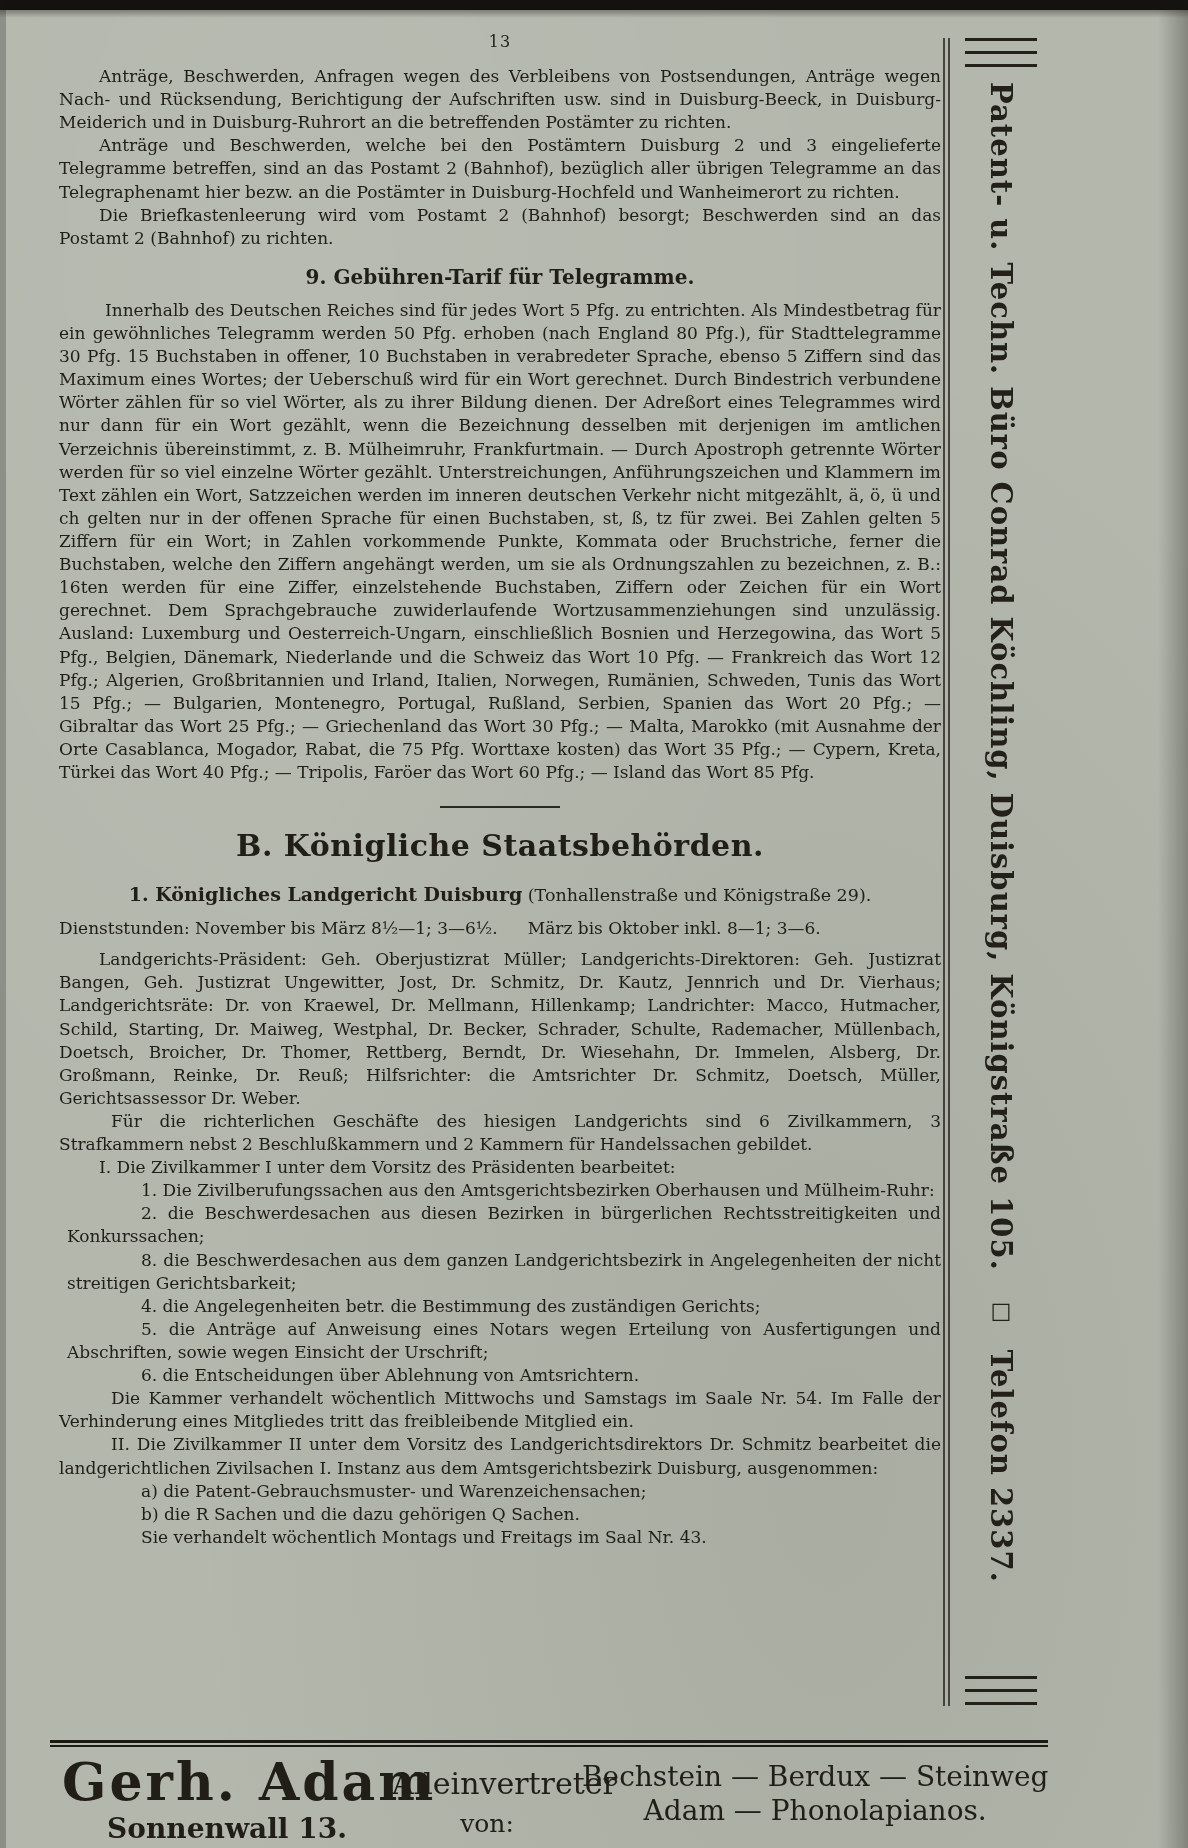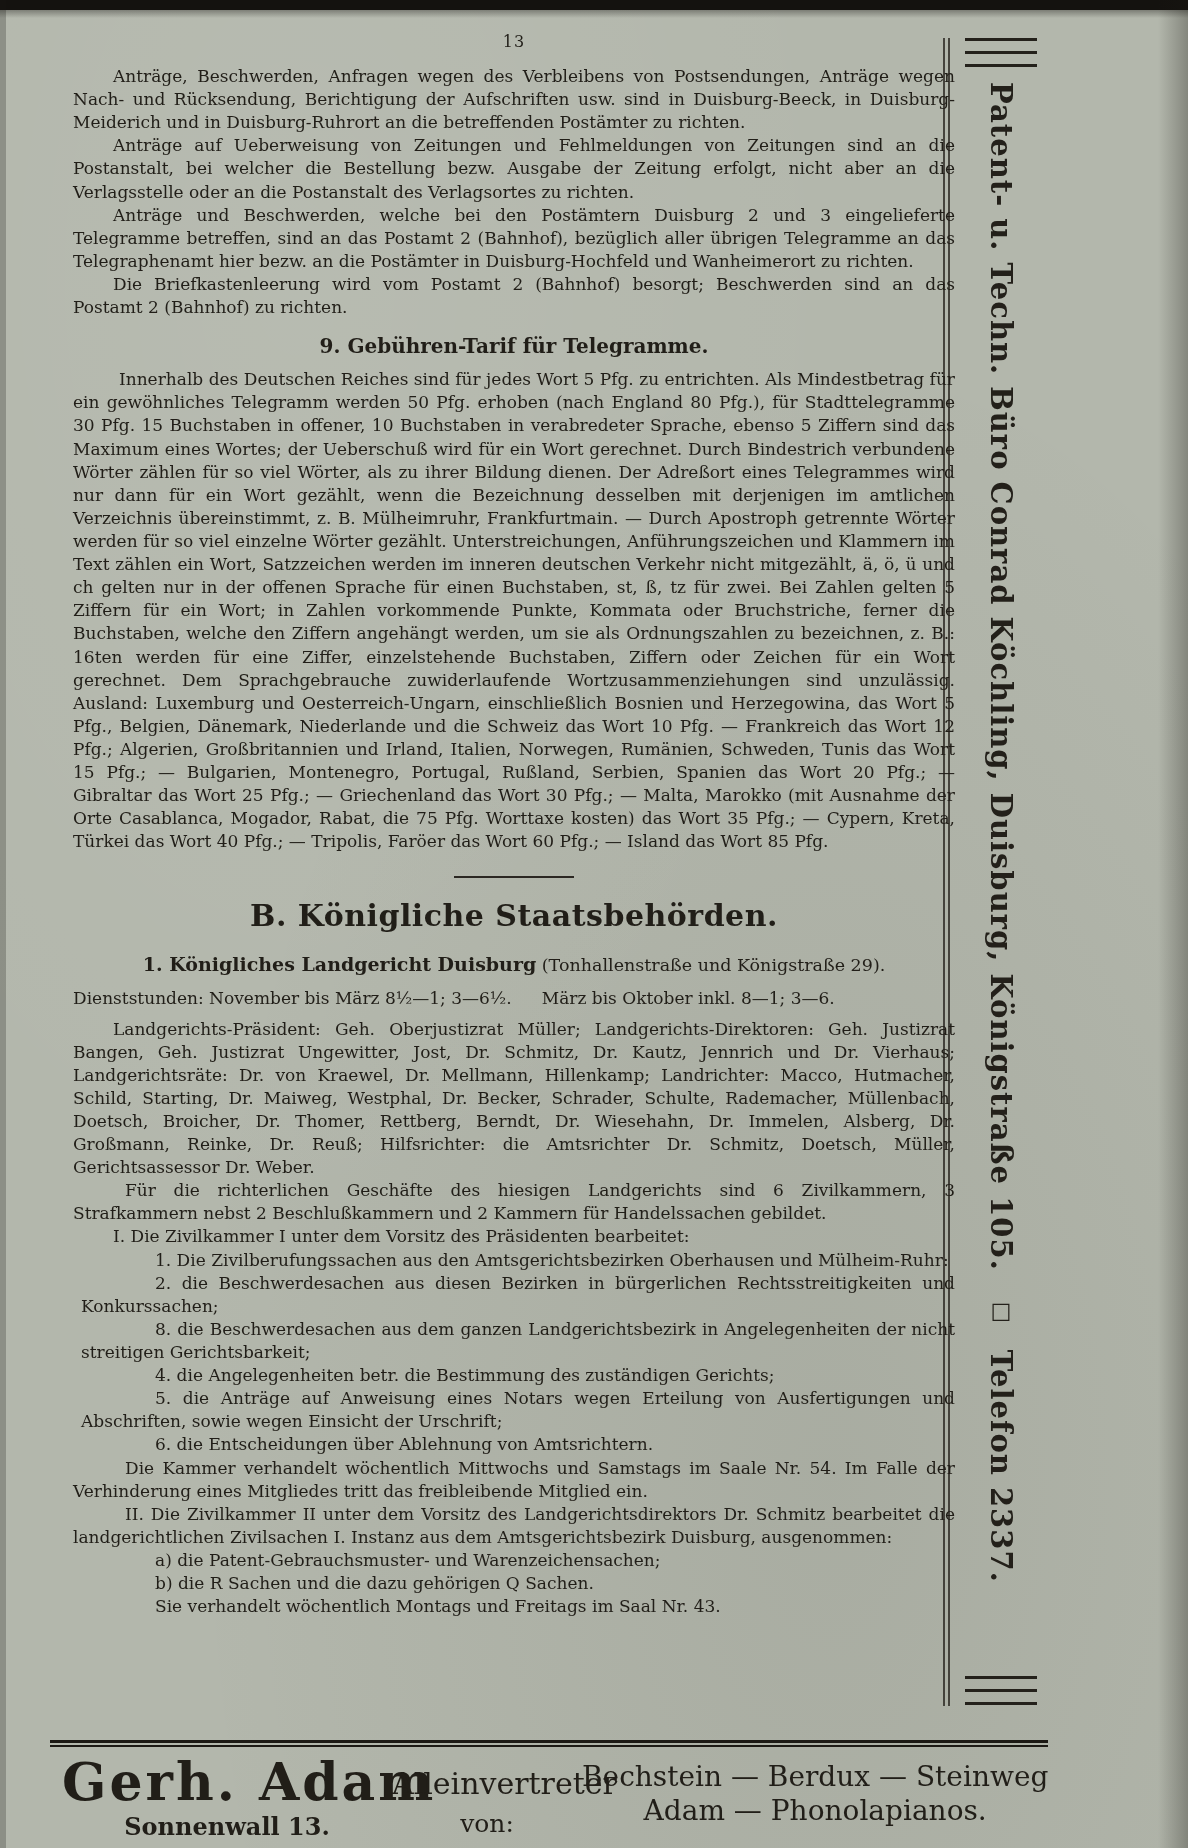--- a/index.html
+++ b/index.html
@@ -20,21 +20,21 @@
       #b3b7ac;
   }
   .scan-top { position: absolute; top: 0; left: 0; width: 100%; height: 10px; background: #14120f; }
   .scan-top::after { content:""; position:absolute; top:10px; left:0; width:100%; height:8px;
     background: linear-gradient(to bottom, rgba(20,18,15,0.35), rgba(20,18,15,0)); }
   .scan-right { position: absolute; top: 0; right: 0; width: 30px; height: 100%;
     background: linear-gradient(to right, rgba(25,23,18,0), rgba(25,23,18,0.30)); }
   .scan-left { position: absolute; top: 0; left: 0; width: 6px; height: 100%; background: rgba(25,23,18,0.25); }
 
   
-  .main { position: absolute; left: 73px; top: 32px; width: 882px; }
+  .main { position: absolute; left: 59px; top: 32px; width: 882px; }
   .pagenum { text-align: center; font-size: 16px; margin-bottom: 14px; letter-spacing: 1px; }
   p.body {
     margin: 0;
     font-size: 17px;
     line-height: 1.36;
     text-align: justify;
     text-indent: 40px;
   }
   p.tariff { text-indent: 46px; }
   .h9 { text-align: center; font-weight: bold; font-size: 20px; margin: 15px 0 10px; }
@@ -76,40 +76,39 @@
 
   
   .footer-rule {
     position: absolute; left: 50px; top: 1740px; width: 998px; height: 7px;
     border-top: 3px solid #1d1a15;
     border-bottom: 2px solid #1d1a15;
   }
   .ad { position: absolute; left: 62px; top: 1756px; width: 980px; display: flex; align-items: flex-start; }
   .ad-left { width: 330px; text-align: center; }
   .ad-name { font-size: 52px; font-weight: bold; letter-spacing: 3px; line-height: 1.0; white-space: nowrap; }
-  .ad-addr { font-size: 24px; font-weight: bold; margin-top: 4px; }
+  .ad-addr { font-size: 28px; font-weight: bold; margin-top: 4px; }
   .ad-mid { width: 190px; text-align: center; padding-top: 10px; }
   .ad-role { font-size: 30px; }
   .ad-von { font-size: 25px; margin-top: 8px; }
   .ad-right { flex: 1; text-align: center; padding-top: 4px; }
   .ad-brand { font-size: 28px; font-weight: normal; line-height: 1.2; white-space: nowrap; }
 </style>
 </head>
 <body>
 
 <div class="page">
   <div class="scan-top"></div>
   <div class="scan-left"></div>
   <div class="scan-right"></div>
 
   <div class="main">
     <div class="pagenum">13</div>
 
     <p class="body">Anträge, Beschwerden, Anfragen wegen des Verbleibens von Postsendungen, Anträge wegen Nach- und Rücksendung, Berichtigung der Aufschriften usw. sind in Duisburg-Beeck, in Duisburg-Meiderich und in Duisburg-Ruhrort an die betreffenden Postämter zu richten.</p>
-    <p class="body">Anträge auf Ueberweisung von Zeitungen und Fehlmeldungen von Zeitungen sind an die Postanstalt, bei welcher die Bestellung bezw. Ausgabe der Zeitung erfolgt, nicht aber an die Verlagsstelle oder an die Postanstalt des Verlagsortes zu richten.</p>
     <p class="body">Anträge und Beschwerden, welche bei den Postämtern Duisburg 2 und 3 eingelieferte Telegramme betreffen, sind an das Postamt 2 (Bahnhof), bezüglich aller übrigen Telegramme an das Telegraphenamt hier bezw. an die Postämter in Duisburg-Hochfeld und Wanheimerort zu richten.</p>
     <p class="body">Die Briefkastenleerung wird vom Postamt 2 (Bahnhof) besorgt; Beschwerden sind an das Postamt 2 (Bahnhof) zu richten.</p>
 
     <h3 class="h9">9. Gebühren-Tarif für Telegramme.</h3>
     <p class="body tariff">Innerhalb des Deutschen Reiches sind für jedes Wort 5 Pfg. zu entrichten. Als Mindestbetrag für ein gewöhnliches Telegramm werden 50 Pfg. erhoben (nach England 80 Pfg.), für Stadttelegramme 30 Pfg. 15 Buchstaben in offener, 10 Buchstaben in verabredeter Sprache, ebenso 5 Ziffern sind das Maximum eines Wortes; der Ueberschuß wird für ein Wort gerechnet. Durch Bindestrich verbundene Wörter zählen für so viel Wörter, als zu ihrer Bildung dienen. Der Adreßort eines Telegrammes wird nur dann für ein Wort gezählt, wenn die Bezeichnung desselben mit derjenigen im amtlichen Verzeichnis übereinstimmt, z. B. Mülheimruhr, Frankfurtmain. — Durch Apostroph getrennte Wörter werden für so viel einzelne Wörter gezählt. Unterstreichungen, Anführungszeichen und Klammern im Text zählen ein Wort, Satzzeichen werden im inneren deutschen Verkehr nicht mitgezählt, ä, ö, ü und ch gelten nur in der offenen Sprache für einen Buchstaben, st, ß, tz für zwei. Bei Zahlen gelten 5 Ziffern für ein Wort; in Zahlen vorkommende Punkte, Kommata oder Bruchstriche, ferner die Buchstaben, welche den Ziffern angehängt werden, um sie als Ordnungszahlen zu bezeichnen, z. B.: 16ten werden für eine Ziffer, einzelstehende Buchstaben, Ziffern oder Zeichen für ein Wort gerechnet. Dem Sprachgebrauche zuwiderlaufende Wortzusammenziehungen sind unzulässig. Ausland: Luxemburg und Oesterreich-Ungarn, einschließlich Bosnien und Herzegowina, das Wort 5 Pfg., Belgien, Dänemark, Niederlande und die Schweiz das Wort 10 Pfg. — Frankreich das Wort 12 Pfg.; Algerien, Großbritannien und Irland, Italien, Norwegen, Rumänien, Schweden, Tunis das Wort 15 Pfg.; — Bulgarien, Montenegro, Portugal, Rußland, Serbien, Spanien das Wort 20 Pfg.; — Gibraltar das Wort 25 Pfg.; — Griechenland das Wort 30 Pfg.; — Malta, Marokko (mit Ausnahme der Orte Casablanca, Mogador, Rabat, die 75 Pfg. Worttaxe kosten) das Wort 35 Pfg.; — Cypern, Kreta, Türkei das Wort 40 Pfg.; — Tripolis, Faröer das Wort 60 Pfg.; — Island das Wort 85 Pfg.</p>
 
     <hr class="midrule">
 
     <h2 class="hb">B. Königliche Staatsbehörden.</h2>
 

